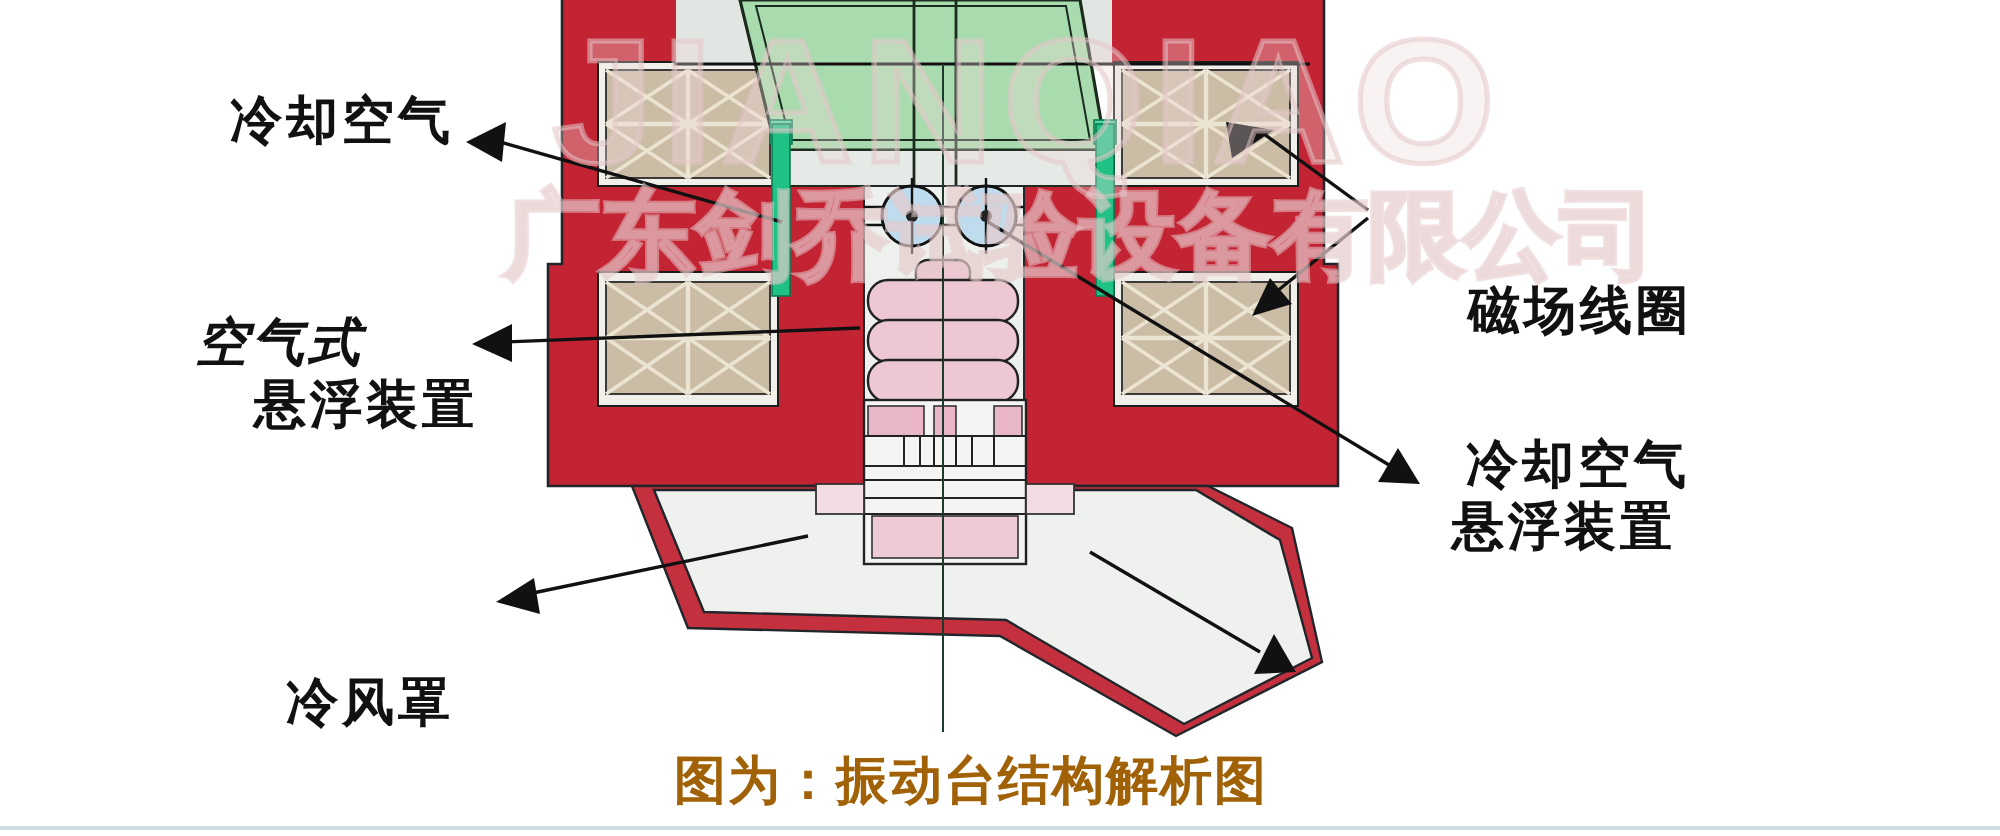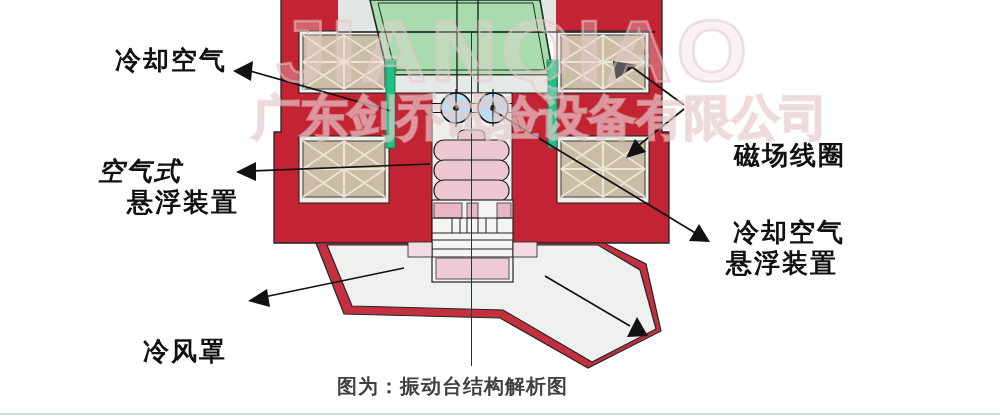--- a/index.html
+++ b/index.html
@@ -16,21 +16,21 @@
   .wm{
     position:absolute;pointer-events:none;
     color:rgba(238,216,216,0.34);
     -webkit-text-stroke:2.5px rgba(228,198,200,0.55);
     font-weight:800;white-space:nowrap;
   }
   .wm-brand{left:276px;top:0px;font-size:88px;letter-spacing:4px;transform:scaleX(1.04);transform-origin:left;}
   .wm-company{left:252px;top:86px;font-size:48px;-webkit-text-stroke-width:2px;letter-spacing:0px;}
   .caption{
     position:absolute;left:337px;top:373px;
-    color:#404040;font-weight:700;font-size:20px;letter-spacing:1px;
+    color:#a16207;font-weight:700;font-size:26px;letter-spacing:1px;
   }
   .bottom-rule{position:absolute;left:0;bottom:3px;width:1000px;height:2px;background:#cfdbe3;}
 </style>
 </head>
 <body>
 
 <div id="stage">
 
   <svg width="1000" height="418" viewBox="0 0 1000 418">
 

